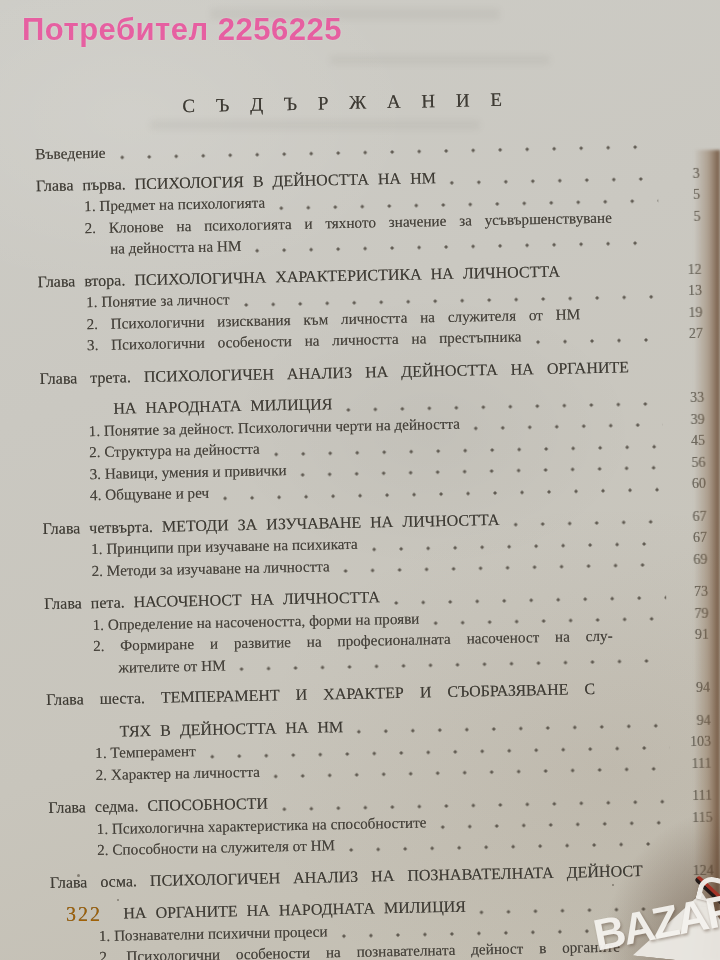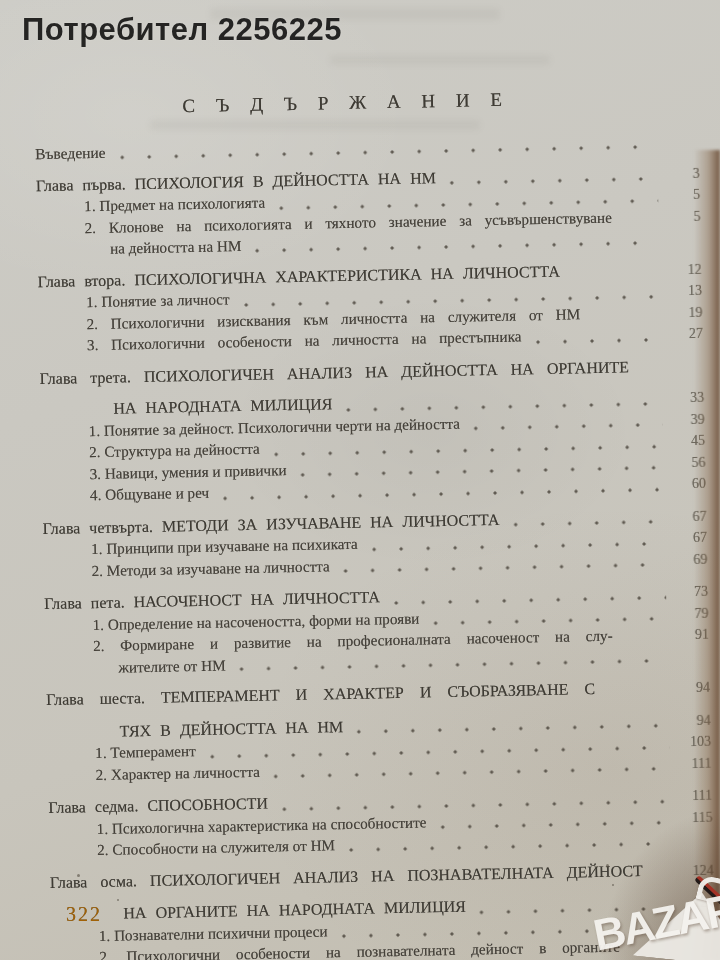--- a/index.html
+++ b/index.html
@@ -26,21 +26,21 @@
   }
   .edge-corner{
     position:absolute;right:0;bottom:0;width:120px;height:150px;pointer-events:none;
     background:radial-gradient(ellipse at 100% 100%, rgba(70,44,26,.55), rgba(70,44,26,0) 70%);
   }
   .speck{position:absolute;background:#4a4339;border-radius:50%;opacity:.55;}
 
   .user-watermark{
     position:absolute;left:22px;top:12px;
     font-family:"Liberation Sans","DejaVu Sans",sans-serif;
-    font-weight:bold;font-size:31px;color:#000000;opacity:.82;
+    font-weight:bold;font-size:31px;color:#ec4899;opacity:.82;
     text-shadow:0 0 2px rgba(255,255,255,.35);
     letter-spacing:.5px;white-space:nowrap;
   }
 
   .sheet{
     position:absolute;left:0;top:0;width:720px;
     transform:rotate(-1.15deg);transform-origin:48% 50%;
     padding:92px 14px 0 42px;box-sizing:border-box;
     color:#45413a;
   }

